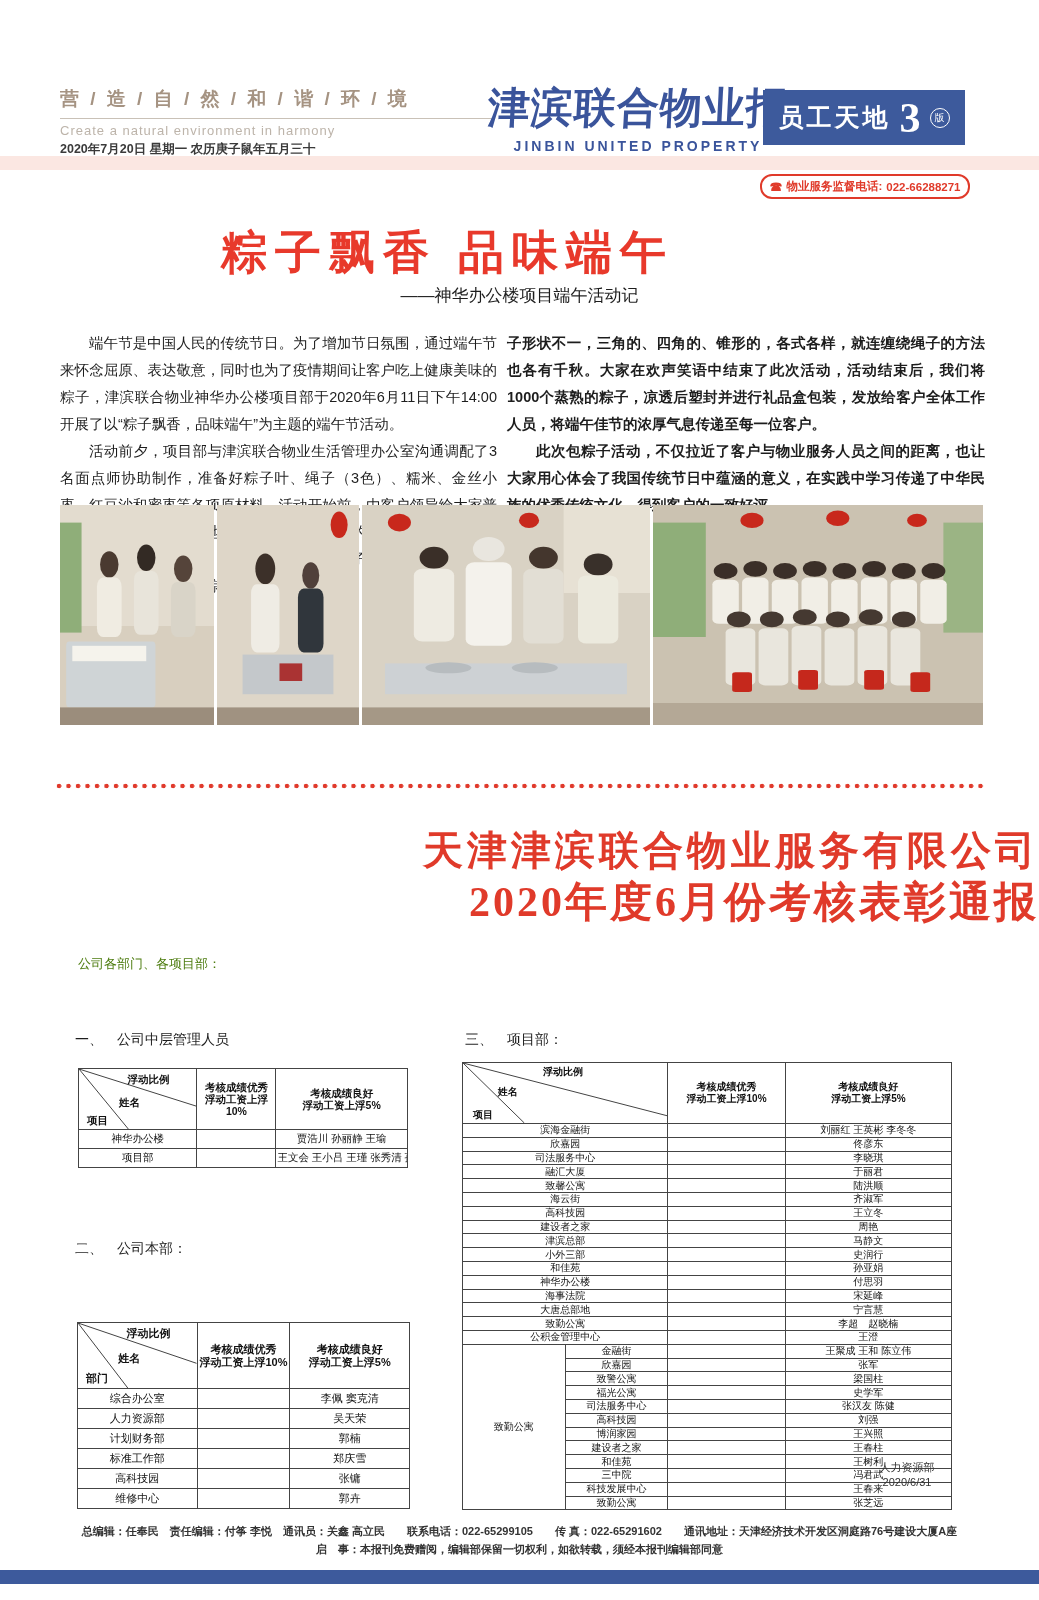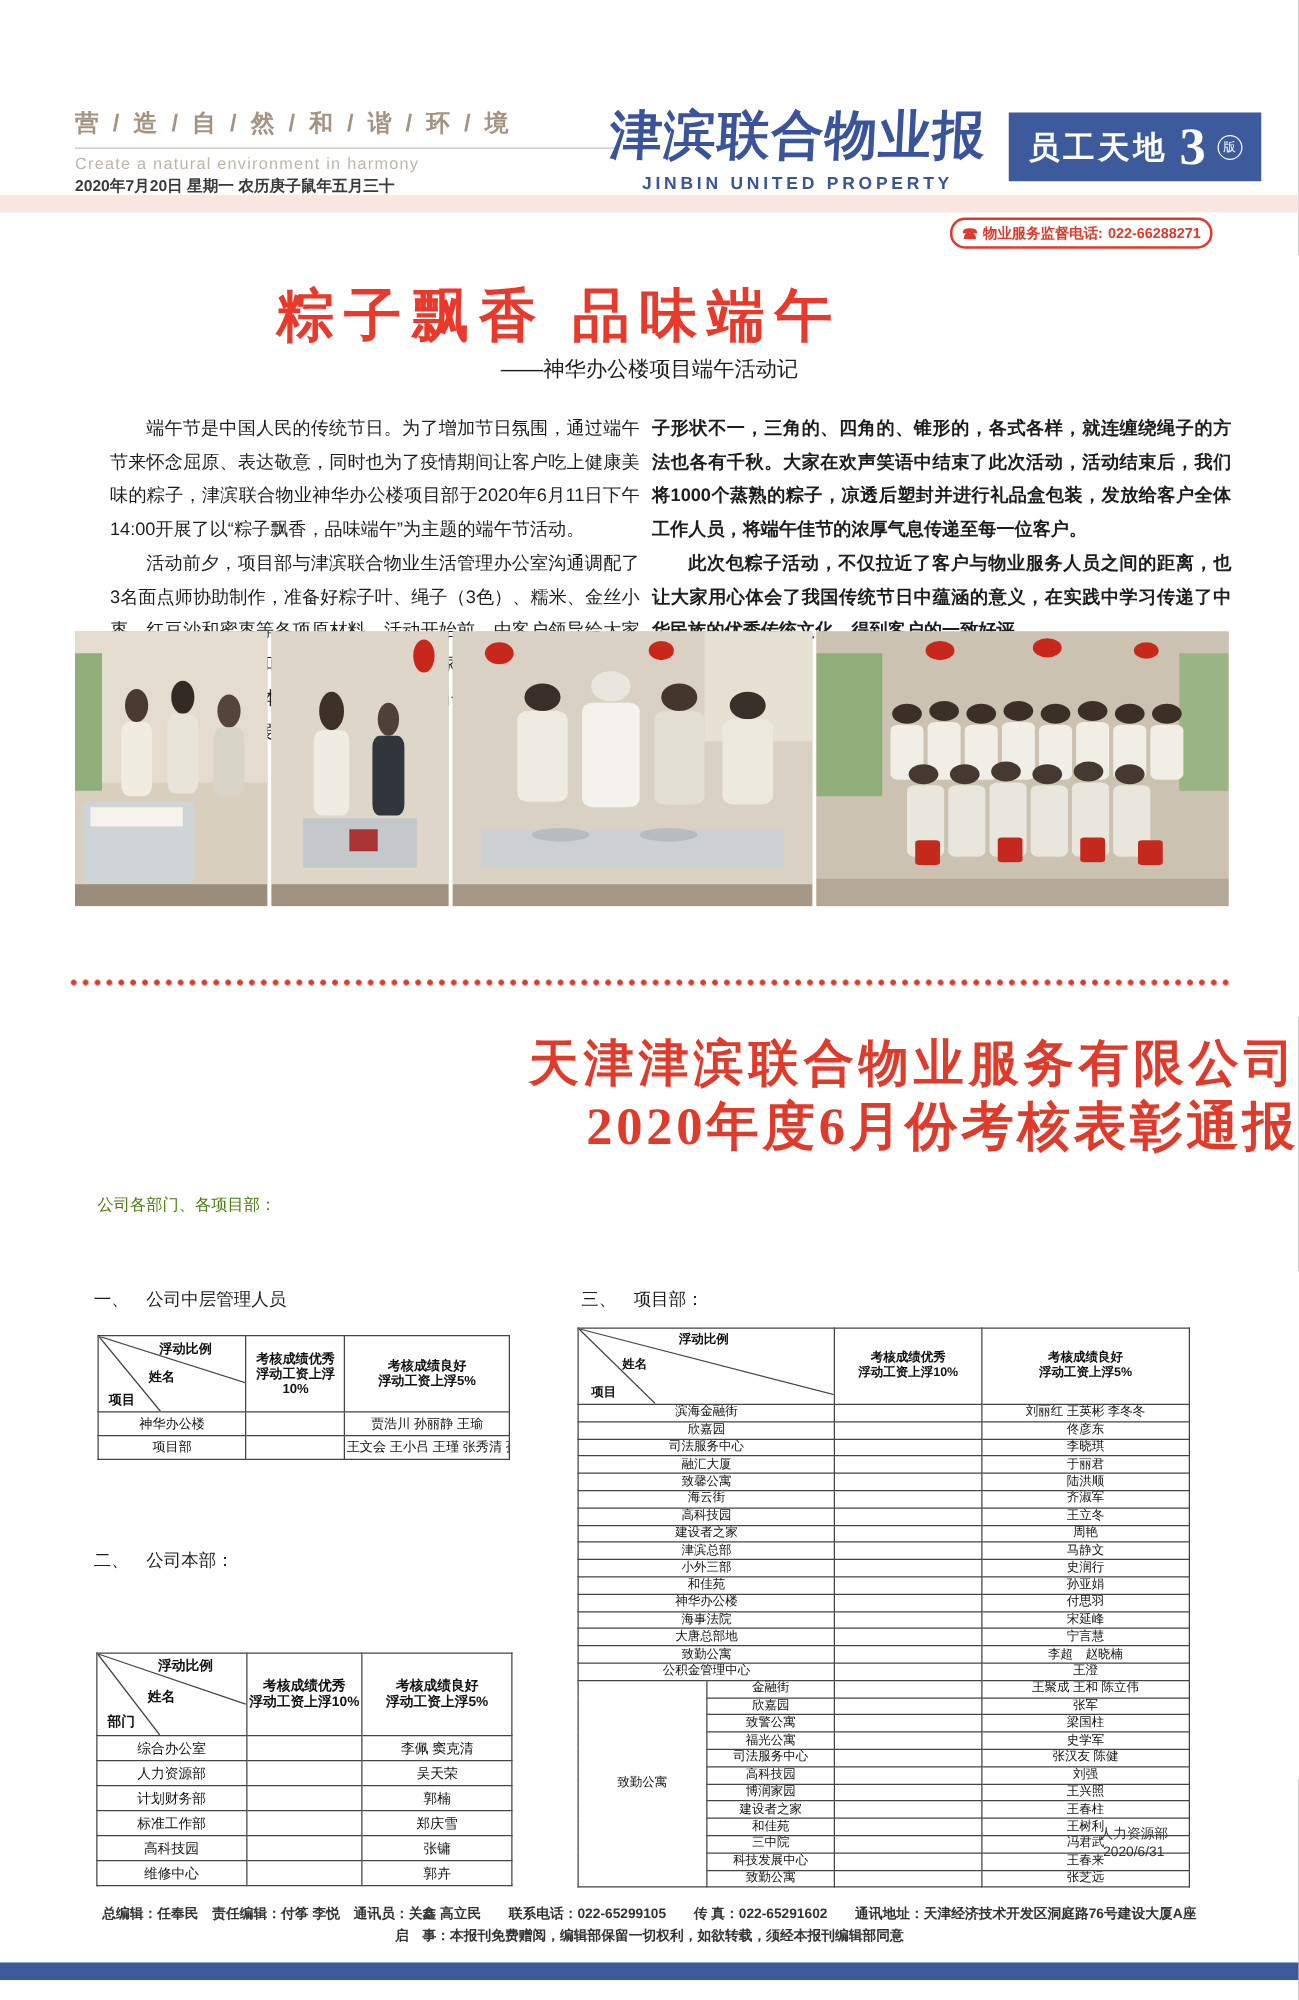--- a/index.html
+++ b/index.html
@@ -12,41 +12,41 @@
              border-bottom:1px solid #c9c1b7;}
   .slogan-en{font-size:13px;color:#bdb4aa;margin-top:4px;letter-spacing:1px;}
   .date-line{font-size:12.5px;font-weight:bold;color:#3a3a3a;margin-top:3px;}
 
   .masthead{position:absolute;left:488px;top:80px;width:300px;text-align:center;color:#3a549b;}
   .masthead-cn{font-size:42px;font-weight:bold;letter-spacing:1px;transform:skewX(-3deg);
                font-family:"Liberation Serif",serif;white-space:nowrap;}
   .masthead-en{font-size:14px;font-weight:bold;letter-spacing:3px;margin-top:2px;white-space:nowrap;}
 
   .section-box{position:absolute;left:763px;top:90px;width:202px;height:55px;background:#3d5a9c;
-               color:#fff;display:flex;align-items:center;justify-content:center;gap:9px;margin-left:44px;}
+               color:#fff;display:flex;align-items:center;justify-content:center;gap:9px;}
   .section-box .sec-name{font-size:25px;font-weight:bold;letter-spacing:3px;}
   .section-box .page-num{font-size:42px;font-weight:bold;line-height:1;font-family:"Liberation Serif",serif;}
   .section-box .page-suffix{width:18px;height:18px;border:1px solid #fff;border-radius:50%;
                font-size:10px;display:flex;align-items:center;justify-content:center;}
 
   .pink-band{position:absolute;left:0;top:156px;width:1039px;height:14px;background:#fbe7e2;}
 
   .hotline{position:absolute;left:760px;top:174px;width:206px;height:21px;border:2px solid #e03a2a;
            border-radius:12px;display:flex;align-items:center;justify-content:center;gap:4px;
            color:#e03a2a;font-size:11.5px;font-weight:bold;background:#fff;}
   .hotline .phone-ico{font-size:13px;line-height:1;}
 
   
   .a1-title{position:absolute;left:0;top:222px;width:895px;text-align:center;color:#e8392b;
             font-size:46px;font-weight:bold;letter-spacing:8px;}
   .a1-sub{position:absolute;left:0;top:284px;width:1039px;text-align:center;font-size:17px;color:#1d1d1d;}
 
   .a1-cols{position:absolute;left:60px;top:330px;width:925px;display:flex;gap:10px;}
   .a1-col{font-size:14.5px;line-height:27px;text-align:justify;color:#1d1d1d;}
-  .a1-col.left{width:437px;margin-left:28px;}
+  .a1-col.left{width:437px;}
   .a1-col.right{width:478px;font-weight:bold;}
   .a1-col p{margin:0;}
   .a1-col p.indent{text-indent:2em;}
 
   
   .photos{position:absolute;left:60px;top:505px;width:925px;height:220px;display:flex;gap:3px;}
   .photo{height:220px;overflow:hidden;background:#d8d0c2;}
   .photo svg{display:block;width:100%;height:100%;}
 
   

